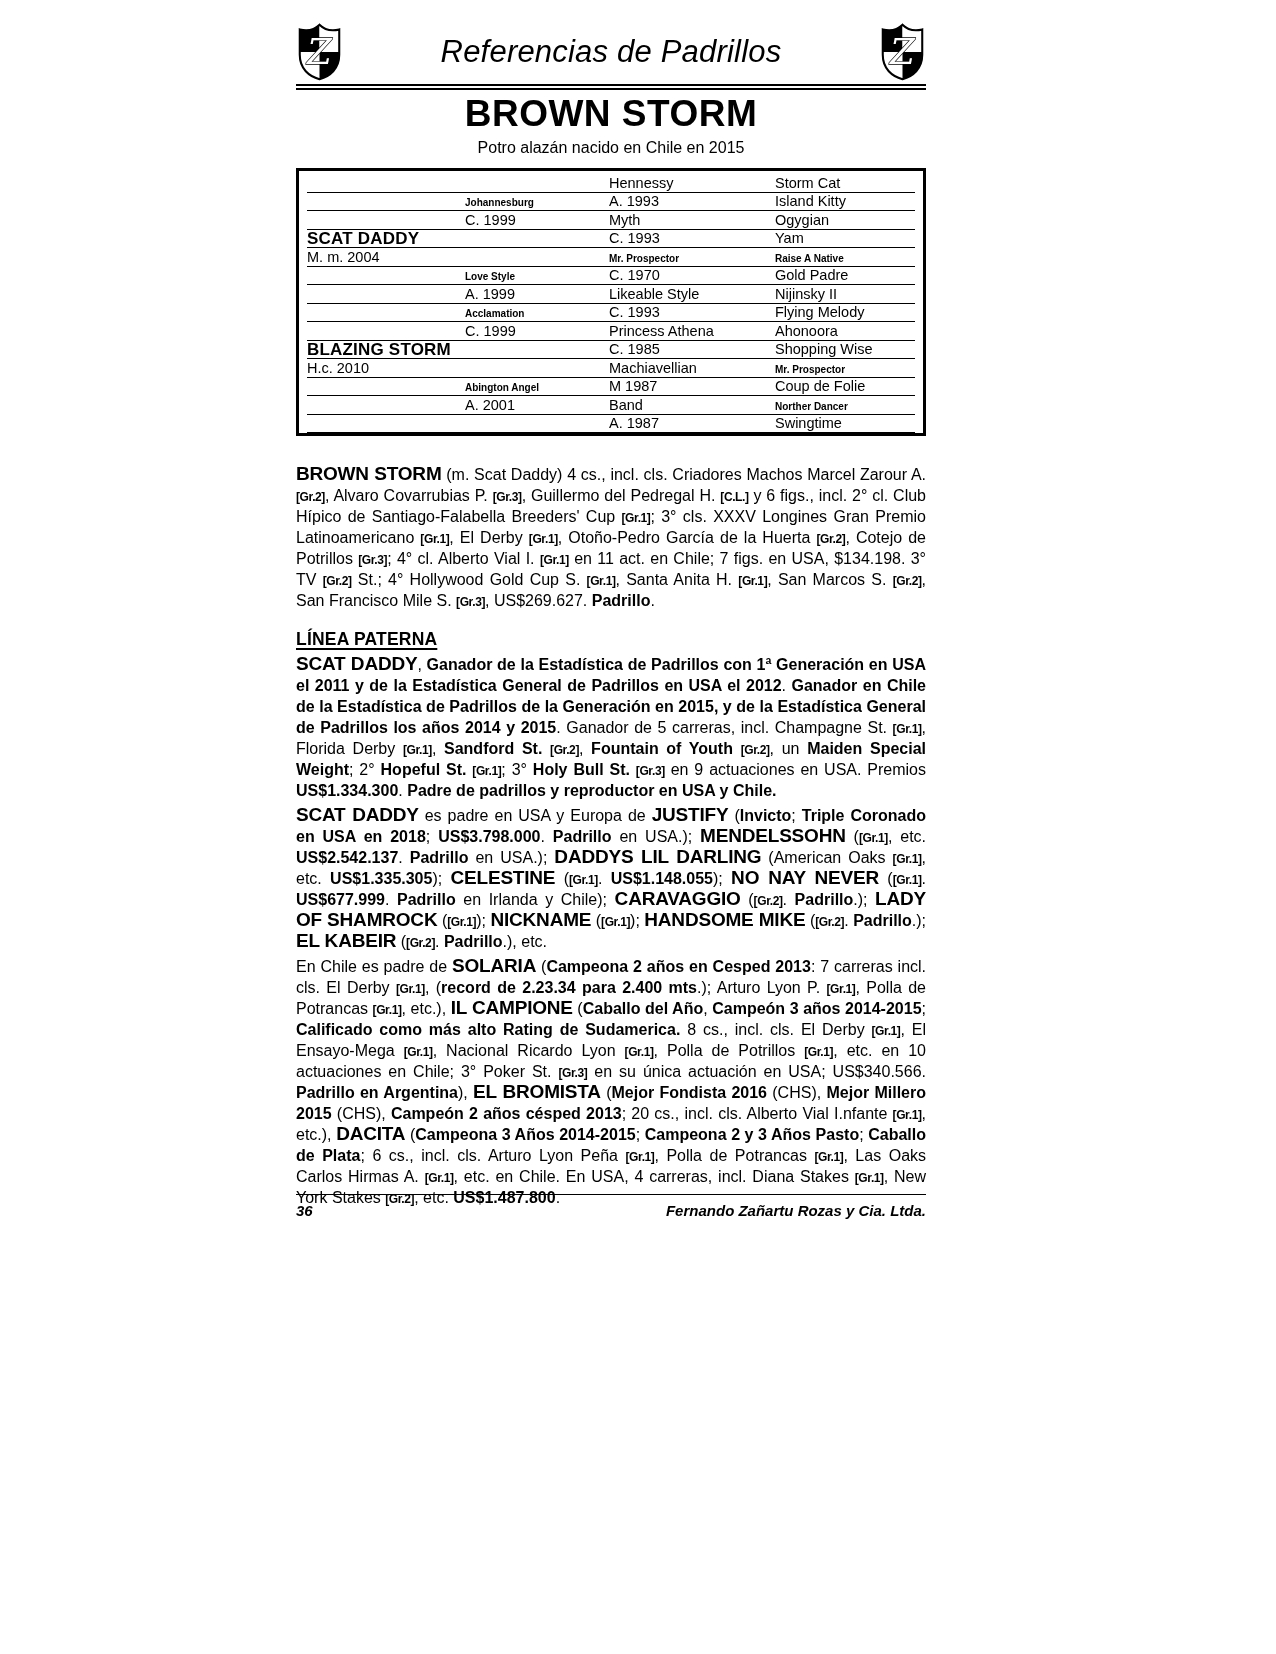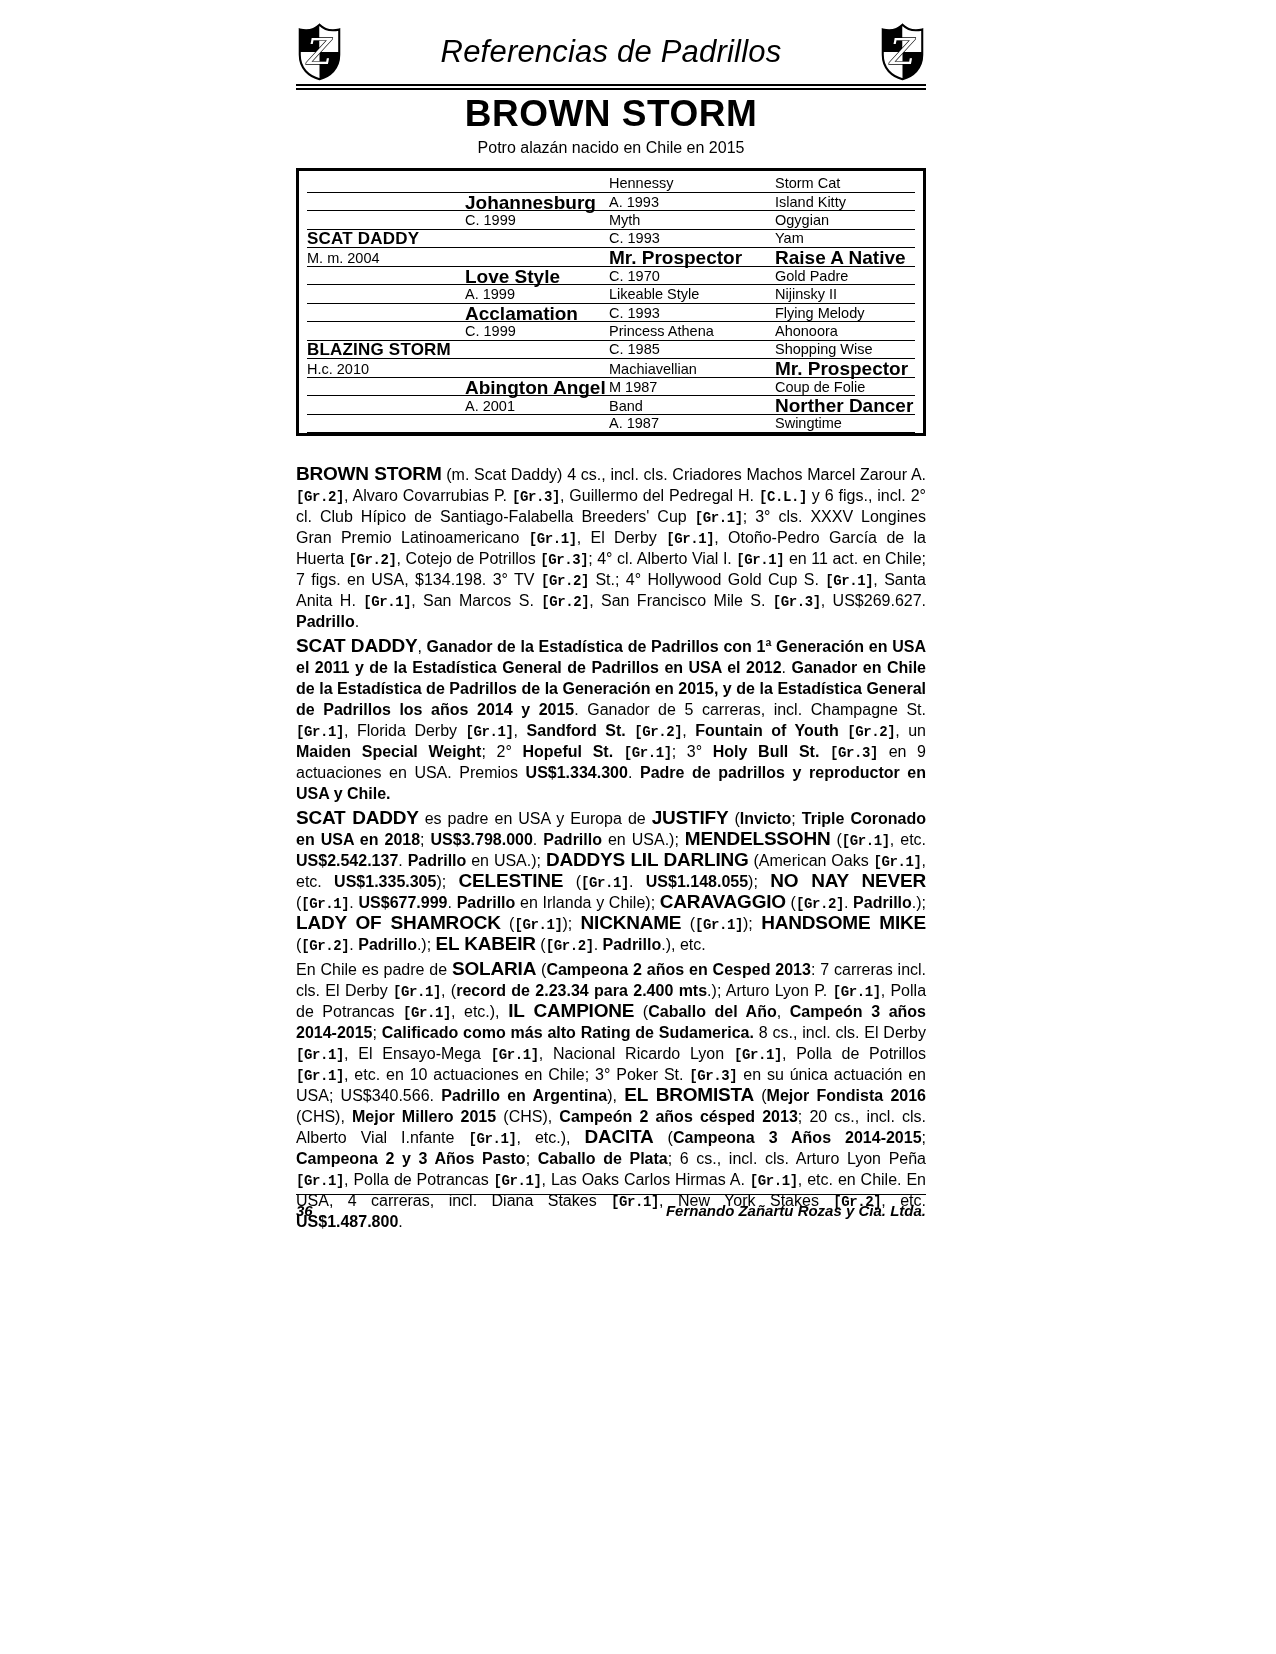--- a/index.html
+++ b/index.html
@@ -19,30 +19,30 @@
   .horse-name { text-align:center; font-size:37px; font-weight:bold; margin-top:4px;
                 letter-spacing:0.5px; line-height:40px; }
   .horse-sub  { text-align:center; font-size:16px; margin-top:2px; line-height:24px; }
 
   
   .ptable { border:3px solid #000; margin-top:8px; padding:3px 8px 0 8px; }
   .prow { display:grid; grid-template-columns:158px 144px 166px 1fr; height:18.5px;
           align-items:center; border-bottom:1.2px solid #000; overflow:visible; }
   .pcell { white-space:nowrap; line-height:1; }
   .c-n   { font-size:14.5px; }
-  .c-b   { font-size:19px; font-weight:bold; }
+  .c-b   { font-size:10px; font-weight:bold; }
   .c-big { font-size:17px; font-weight:bold; letter-spacing:0.2px; }
 
   
   .para { font-size:16px; line-height:21px; text-align:justify; margin-top:4px; }
   .para.first { margin-top:28px; }
   .seg-n { }
   .seg-b { font-weight:bold; }
   .seg-B { font-weight:bold; font-size:19px; line-height:1; letter-spacing:-0.2px; }
-  .seg-g { font-weight:bold; font-size:14px; line-height:1; letter-spacing:-0.4px;font-family:Liberation Mono, monospace; }
+  .seg-g { font-weight:bold; font-size:12px; line-height:1; letter-spacing:-0.4px; }
   .section-heading { font-size:17.5px; font-weight:bold; margin-top:18px;
                      text-decoration:underline; text-underline-offset:3px;
                      text-decoration-thickness:1.5px; letter-spacing:0.2px; }
 
   
   .footer { position:absolute; left:296px; width:630px; top:1194px; }
   .footer-rule { border-top:1.5px solid #000; }
   .footer-row { display:flex; justify-content:space-between; margin-top:7px;
                 font-size:15px; font-weight:bold; font-style:italic; }
 </style>
@@ -171,20 +171,21 @@
         <div class="prow">
           <div class="pcell col1"><span class="c-n"></span></div>
           <div class="pcell col2"><span class="c-n"></span></div>
           <div class="pcell col3"><span class="c-n">A. 1987</span></div>
           <div class="pcell col4"><span class="c-n">Swingtime</span></div>
         </div>
       </div>
 
     <div class="para first"><span class="seg-B">BROWN STORM</span><span class="seg-n"> (m. Scat Daddy) 4 cs., incl. cls. Criadores Machos Marcel Zarour A. </span><span class="seg-g">[Gr.2]</span><span class="seg-n">, Alvaro Covarrubias P. </span><span class="seg-g">[Gr.3]</span><span class="seg-n">, Guillermo del Pedregal H. </span><span class="seg-g">[C.L.]</span><span class="seg-n"> y 6 figs., incl. 2° cl. Club Hípico de Santiago-Falabella Breeders' Cup </span><span class="seg-g">[Gr.1]</span><span class="seg-n">; 3° cls. XXXV Longines Gran Premio Latinoamericano </span><span class="seg-g">[Gr.1]</span><span class="seg-n">, El Derby </span><span class="seg-g">[Gr.1]</span><span class="seg-n">, Otoño-Pedro García de la Huerta </span><span class="seg-g">[Gr.2]</span><span class="seg-n">, Cotejo de Potrillos </span><span class="seg-g">[Gr.3]</span><span class="seg-n">; 4° cl. Alberto Vial I. </span><span class="seg-g">[Gr.1]</span><span class="seg-n"> en 11 act. en Chile; 7 figs. en USA, $134.198. 3° TV </span><span class="seg-g">[Gr.2]</span><span class="seg-n"> St.; 4° Hollywood Gold Cup S. </span><span class="seg-g">[Gr.1]</span><span class="seg-n">, Santa Anita H. </span><span class="seg-g">[Gr.1]</span><span class="seg-n">, San Marcos S. </span><span class="seg-g">[Gr.2]</span><span class="seg-n">, San Francisco Mile S. </span><span class="seg-g">[Gr.3]</span><span class="seg-n">, US$269.627. </span><span class="seg-b">Padrillo</span><span class="seg-n">.</span></div>
 
+    <div class="section-heading">LÍNEA PATERNA</div>
 
     <div class="para"><span class="seg-B">SCAT DADDY</span><span class="seg-n">, </span><span class="seg-b">Ganador de la Estadística de Padrillos con 1ª Generación en USA el 2011 y de la Estadística General de Padrillos en USA el 2012</span><span class="seg-n">. </span><span class="seg-b">Ganador en Chile de la Estadística de Padrillos de la Generación en 2015, y de la Estadística General de Padrillos los años 2014 y 2015</span><span class="seg-n">. Ganador de 5 carreras, incl. Champagne St. </span><span class="seg-g">[Gr.1]</span><span class="seg-n">, Florida Derby </span><span class="seg-g">[Gr.1]</span><span class="seg-n">, </span><span class="seg-b">Sandford St. </span><span class="seg-g">[Gr.2]</span><span class="seg-n">, </span><span class="seg-b">Fountain of Youth </span><span class="seg-g">[Gr.2]</span><span class="seg-n">, un </span><span class="seg-b">Maiden Special Weight</span><span class="seg-n">; 2° </span><span class="seg-b">Hopeful St. </span><span class="seg-g">[Gr.1]</span><span class="seg-n">; 3° </span><span class="seg-b">Holy Bull St. </span><span class="seg-g">[Gr.3]</span><span class="seg-n"> en 9 actuaciones en USA. Premios </span><span class="seg-b">US$1.334.300</span><span class="seg-n">. </span><span class="seg-b">Padre de padrillos y reproductor en USA y Chile.</span></div>
 
     <div class="para"><span class="seg-B">SCAT DADDY</span><span class="seg-n"> es padre en USA y Europa de </span><span class="seg-B">JUSTIFY</span><span class="seg-n"> (</span><span class="seg-b">Invicto</span><span class="seg-n">; </span><span class="seg-b">Triple Coronado en USA en 2018</span><span class="seg-n">; </span><span class="seg-b">US$3.798.000</span><span class="seg-n">. </span><span class="seg-b">Padrillo</span><span class="seg-n"> en USA.); </span><span class="seg-B">MENDELSSOHN</span><span class="seg-n"> (</span><span class="seg-g">[Gr.1]</span><span class="seg-n">, etc. </span><span class="seg-b">US$2.542.137</span><span class="seg-n">. </span><span class="seg-b">Padrillo</span><span class="seg-n"> en USA.); </span><span class="seg-B">DADDYS LIL DARLING</span><span class="seg-n"> (American Oaks </span><span class="seg-g">[Gr.1]</span><span class="seg-n">, etc. </span><span class="seg-b">US$1.335.305</span><span class="seg-n">); </span><span class="seg-B">CELESTINE</span><span class="seg-n"> (</span><span class="seg-g">[Gr.1]</span><span class="seg-n">. </span><span class="seg-b">US$1.148.055</span><span class="seg-n">); </span><span class="seg-B">NO NAY NEVER</span><span class="seg-n"> (</span><span class="seg-g">[Gr.1]</span><span class="seg-n">. </span><span class="seg-b">US$677.999</span><span class="seg-n">. </span><span class="seg-b">Padrillo</span><span class="seg-n"> en Irlanda y Chile); </span><span class="seg-B">CARAVAGGIO</span><span class="seg-n"> (</span><span class="seg-g">[Gr.2]</span><span class="seg-n">. </span><span class="seg-b">Padrillo</span><span class="seg-n">.); </span><span class="seg-B">LADY OF SHAMROCK</span><span class="seg-n"> (</span><span class="seg-g">[Gr.1]</span><span class="seg-n">); </span><span class="seg-B">NICKNAME</span><span class="seg-n"> (</span><span class="seg-g">[Gr.1]</span><span class="seg-n">); </span><span class="seg-B">HANDSOME MIKE</span><span class="seg-n"> (</span><span class="seg-g">[Gr.2]</span><span class="seg-n">. </span><span class="seg-b">Padrillo</span><span class="seg-n">.); </span><span class="seg-B">EL KABEIR</span><span class="seg-n"> (</span><span class="seg-g">[Gr.2]</span><span class="seg-n">. </span><span class="seg-b">Padrillo</span><span class="seg-n">.), etc.</span></div>
 
     <div class="para"><span class="seg-n">En Chile es padre de </span><span class="seg-B">SOLARIA</span><span class="seg-n"> (</span><span class="seg-b">Campeona 2 años en Cesped 2013</span><span class="seg-n">: 7 carreras incl. cls. El Derby </span><span class="seg-g">[Gr.1]</span><span class="seg-n">, (</span><span class="seg-b">record de 2.23.34 para 2.400 mts</span><span class="seg-n">.); Arturo Lyon P. </span><span class="seg-g">[Gr.1]</span><span class="seg-n">, Polla de Potrancas </span><span class="seg-g">[Gr.1]</span><span class="seg-n">, etc.), </span><span class="seg-B">IL CAMPIONE</span><span class="seg-n"> (</span><span class="seg-b">Caballo del Año</span><span class="seg-n">, </span><span class="seg-b">Campeón 3 años 2014-2015</span><span class="seg-n">; </span><span class="seg-b">Calificado como más alto Rating de Sudamerica.</span><span class="seg-n"> 8 cs., incl. cls. El Derby </span><span class="seg-g">[Gr.1]</span><span class="seg-n">, El Ensayo-Mega </span><span class="seg-g">[Gr.1]</span><span class="seg-n">, Nacional Ricardo Lyon </span><span class="seg-g">[Gr.1]</span><span class="seg-n">, Polla de Potrillos </span><span class="seg-g">[Gr.1]</span><span class="seg-n">, etc. en 10 actuaciones en Chile; 3° Poker St. </span><span class="seg-g">[Gr.3]</span><span class="seg-n"> en su única actuación en USA; US$340.566. </span><span class="seg-b">Padrillo en Argentina</span><span class="seg-n">), </span><span class="seg-B">EL BROMISTA</span><span class="seg-n"> (</span><span class="seg-b">Mejor Fondista 2016</span><span class="seg-n"> (CHS), </span><span class="seg-b">Mejor Millero 2015</span><span class="seg-n"> (CHS), </span><span class="seg-b">Campeón 2 años césped 2013</span><span class="seg-n">; 20 cs., incl. cls. Alberto Vial I.nfante </span><span class="seg-g">[Gr.1]</span><span class="seg-n">, etc.), </span><span class="seg-B">DACITA</span><span class="seg-n"> (</span><span class="seg-b">Campeona 3 Años 2014-2015</span><span class="seg-n">; </span><span class="seg-b">Campeona 2 y 3 Años Pasto</span><span class="seg-n">; </span><span class="seg-b">Caballo de Plata</span><span class="seg-n">; 6 cs., incl. cls. Arturo Lyon Peña </span><span class="seg-g">[Gr.1]</span><span class="seg-n">, Polla de Potrancas </span><span class="seg-g">[Gr.1]</span><span class="seg-n">, Las Oaks Carlos Hirmas A. </span><span class="seg-g">[Gr.1]</span><span class="seg-n">, etc. en Chile. En USA, 4 carreras, incl. Diana Stakes </span><span class="seg-g">[Gr.1]</span><span class="seg-n">, New York Stakes </span><span class="seg-g">[Gr.2]</span><span class="seg-n">, etc. </span><span class="seg-b">US$1.487.800</span><span class="seg-n">.</span></div>
 
   </div>
 
   <div class="footer">

